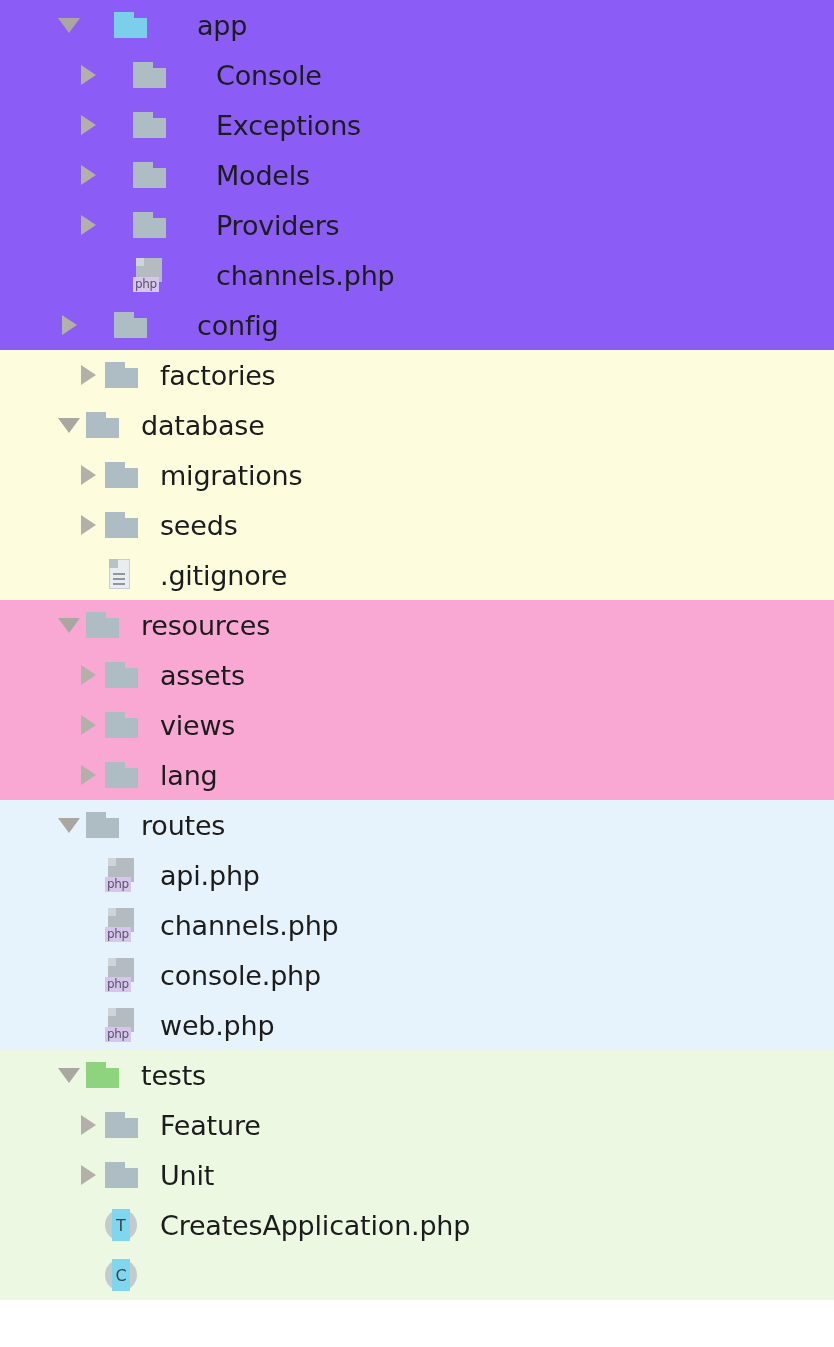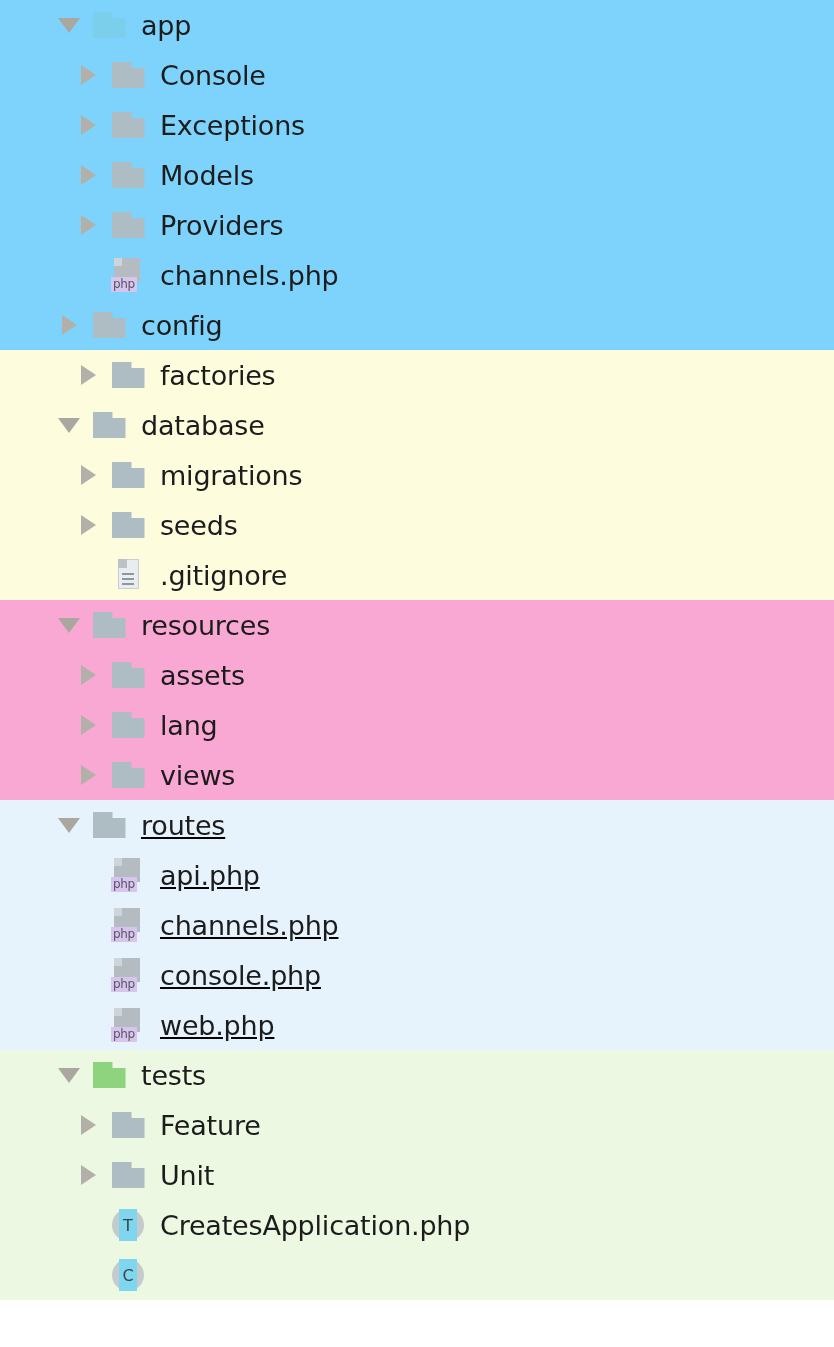--- a/index.html
+++ b/index.html
@@ -23,24 +23,24 @@
   .row {
     height: 50px;
     display: flex;
     align-items: center;
     box-sizing: border-box;
     width: 100%;
     position: relative;
   }
 
   
-  .bg-app       { background: #7dd3fc; }
+  .bg-app       { background: #8b5cf6; gap: 28px; }
   .bg-database  { background: #fdfcdd; }
   .bg-resources { background: #f9a8d4; }
-  .bg-routes    { background: #e6f3fd; text-decoration: underline; }
+  .bg-routes    { background: #e6f3fd; }
   .bg-tests     { background: #ecf8e1; }
 
   
   .lvl0 { padding-left: 52px; }
   .lvl1 { padding-left: 71px; }
 
   
   .twisty {
     width: 34px;
     min-width: 34px;
@@ -63,21 +63,20 @@
   }
   .twisty.empty { }
 
   
   .iconslot {
     width: 46px;
     min-width: 46px;
     height: 36px;
     display: flex;
     align-items: center;
-    justify-content: center;
     position: relative;
   }
 
   
   .folder {
     width: 33px;
     height: 26px;
     position: relative;
   }
   .folder .body {
@@ -372,33 +371,33 @@
     <div class="row bg-resources lvl1">
       <span class="twisty">
         <span class="tri-right"></span>
       </span>
       <span class="iconslot">
         <span class="folder gray">
           <span class="body" style="clip-path: polygon(0px 0px, 20px 0px, 20px 6px, 33px 6px, 33px 26px, 0px 26px);"></span>
           <span class="notch"></span>
         </span>
       </span>
+      <span class="label">views</span>
+    </div>
+    <div class="row bg-resources lvl1">
+      <span class="twisty">
+        <span class="tri-right"></span>
+      </span>
+      <span class="iconslot">
+        <span class="folder gray">
+          <span class="body" style="clip-path: polygon(0px 0px, 20px 0px, 20px 6px, 33px 6px, 33px 26px, 0px 26px);"></span>
+          <span class="notch"></span>
+        </span>
+      </span>
       <span class="label">lang</span>
-    </div>
-    <div class="row bg-resources lvl1">
-      <span class="twisty">
-        <span class="tri-right"></span>
-      </span>
-      <span class="iconslot">
-        <span class="folder gray">
-          <span class="body" style="clip-path: polygon(0px 0px, 20px 0px, 20px 6px, 33px 6px, 33px 26px, 0px 26px);"></span>
-          <span class="notch"></span>
-        </span>
-      </span>
-      <span class="label">views</span>
     </div>
     <div class="row bg-routes lvl0">
       <span class="twisty">
         <span class="tri-down"></span>
       </span>
       <span class="iconslot">
         <span class="folder gray">
           <span class="body" style="clip-path: polygon(0px 0px, 20px 0px, 20px 6px, 33px 6px, 33px 26px, 0px 26px);"></span>
           <span class="notch"></span>
         </span>

